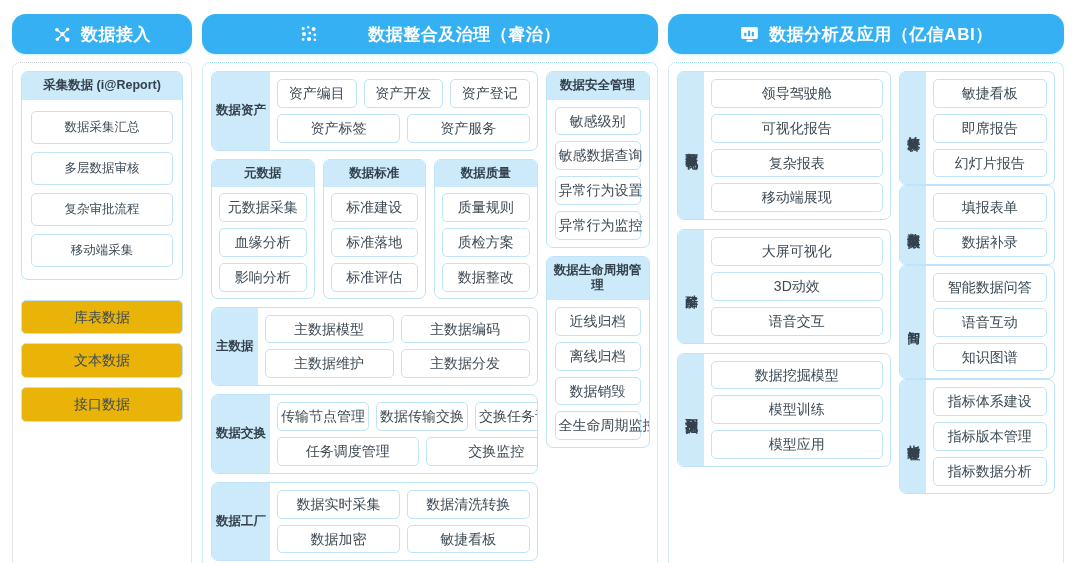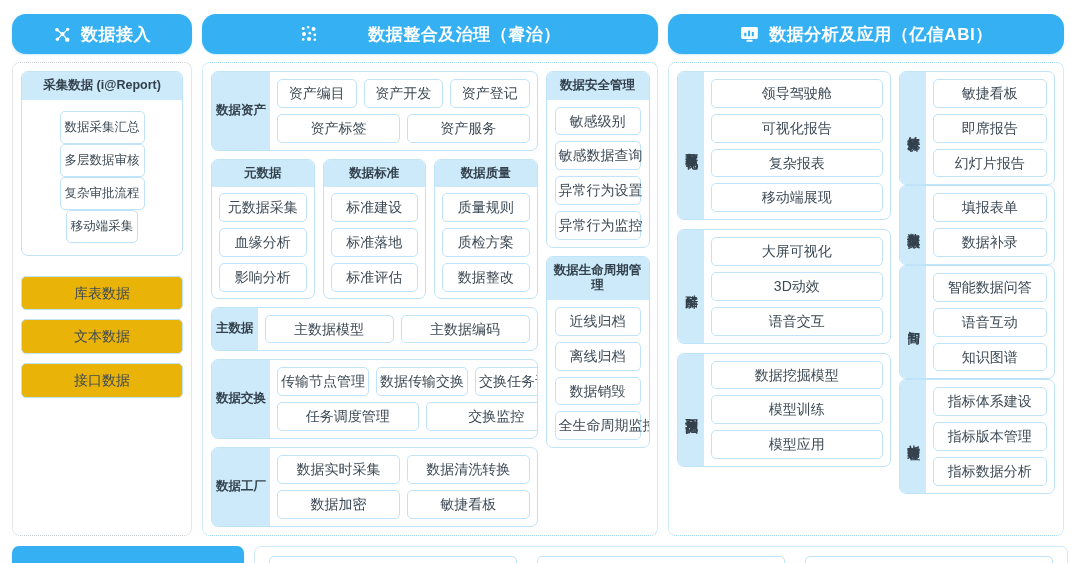--- a/index.html
+++ b/index.html
@@ -52,21 +52,21 @@
     font-size:12px;color:#3d4a55;text-align:center;
     padding:6px 4px;line-height:1.2;white-space:nowrap;
     box-sizing:border-box;
   }
   .chip-sm{font-size:14px;padding:5px 3px;}
   .chip-fill{background:#eab308;border:1px solid #bfe3f8;font-size:14px;padding:8px 4px;}
 
   
   .panel-left .col{display:flex;flex-direction:column;gap:9px;}
   .collect-card{margin-bottom:11px;}
-  .collect-card .card-bd{gap:0;padding:11px 9px 12px 9px;align-items:center;}
+  .collect-card .card-bd{gap:8px;padding:11px 9px 12px 9px;}
   .collect-card .chip{padding:8px 4px;font-size:12.5px;}
 
   
   .lgroup{
     border:1px solid #bfe3f8;border-radius:7px;background:#fff;
     display:flex;overflow:hidden;box-sizing:border-box;
   }
   .lgroup-lbl{
     background:#cdeafb;color:#33414c;font-weight:bold;font-size:12.5px;
     display:flex;align-items:center;justify-content:center;text-align:center;
@@ -233,20 +233,24 @@
 
         </div>
 
         <div class="lgroup">
           <div class="lgroup-lbl">主数据</div>
           <div class="lgroup-bd">
             <div class="row">
               <div class="chip chip-sm">主数据模型</div>
               <div class="chip chip-sm">主数据编码</div>
             </div>
+            <div class="row">
+              <div class="chip chip-sm">主数据维护</div>
+              <div class="chip chip-sm">主数据分发</div>
+            </div>
           </div>
         </div>
 
         <div class="lgroup">
           <div class="lgroup-lbl">数据交换</div>
           <div class="lgroup-bd">
             <div class="row">
               <div class="chip chip-sm">传输节点管理</div>
               <div class="chip chip-sm">数据传输交换</div>
               <div class="chip chip-sm">交换任务设计</div>

